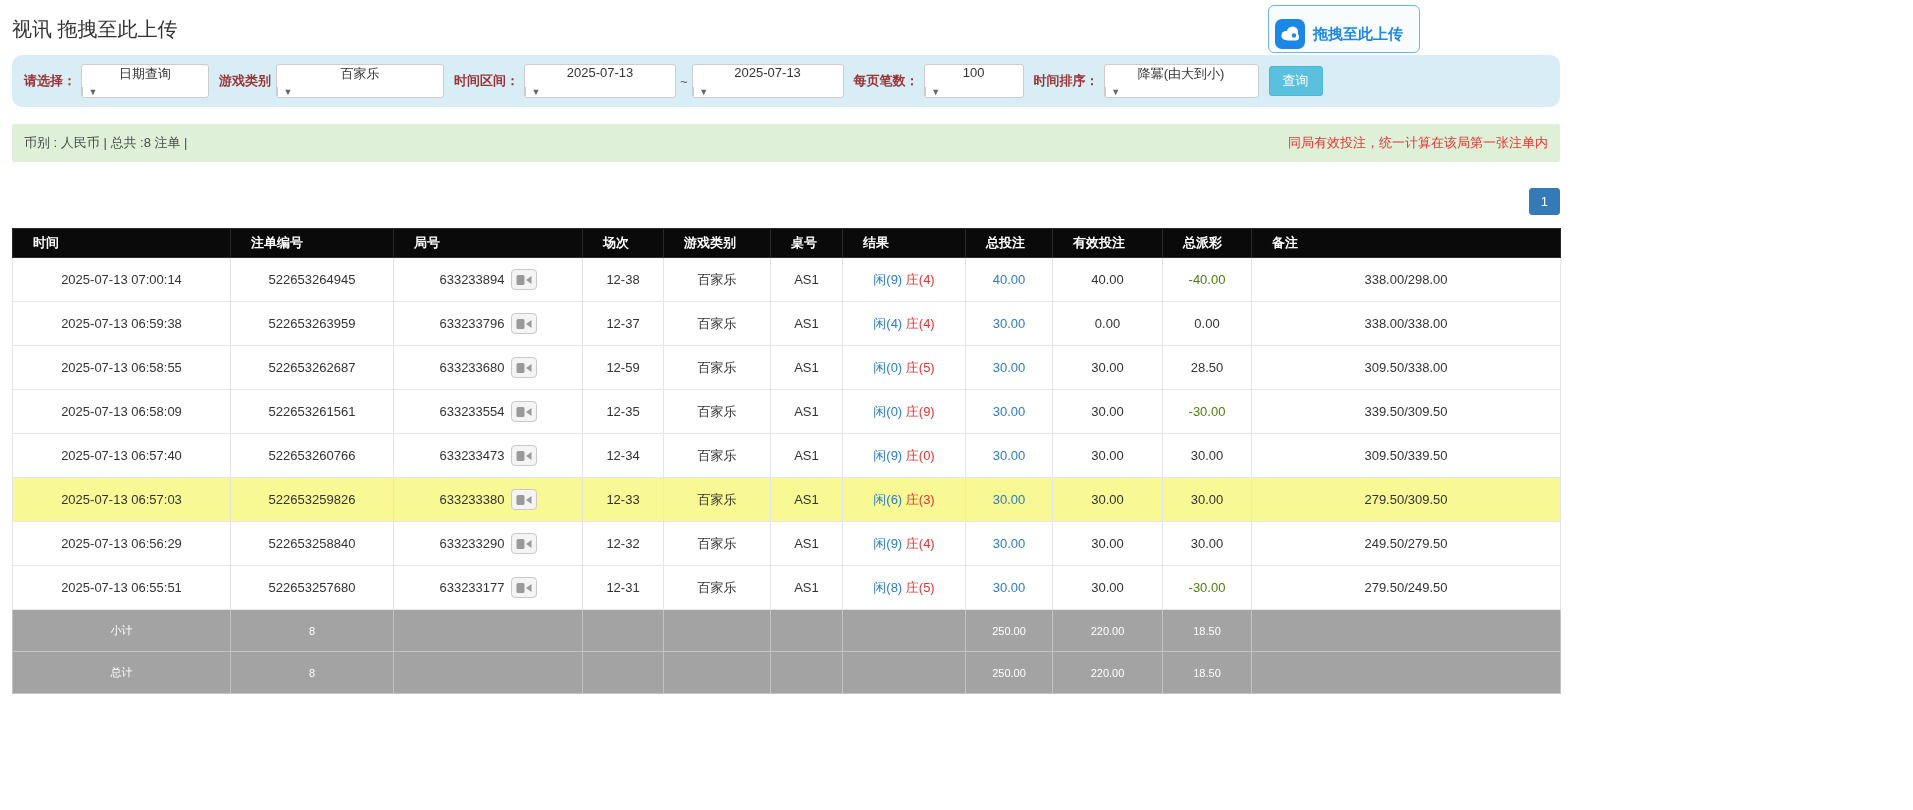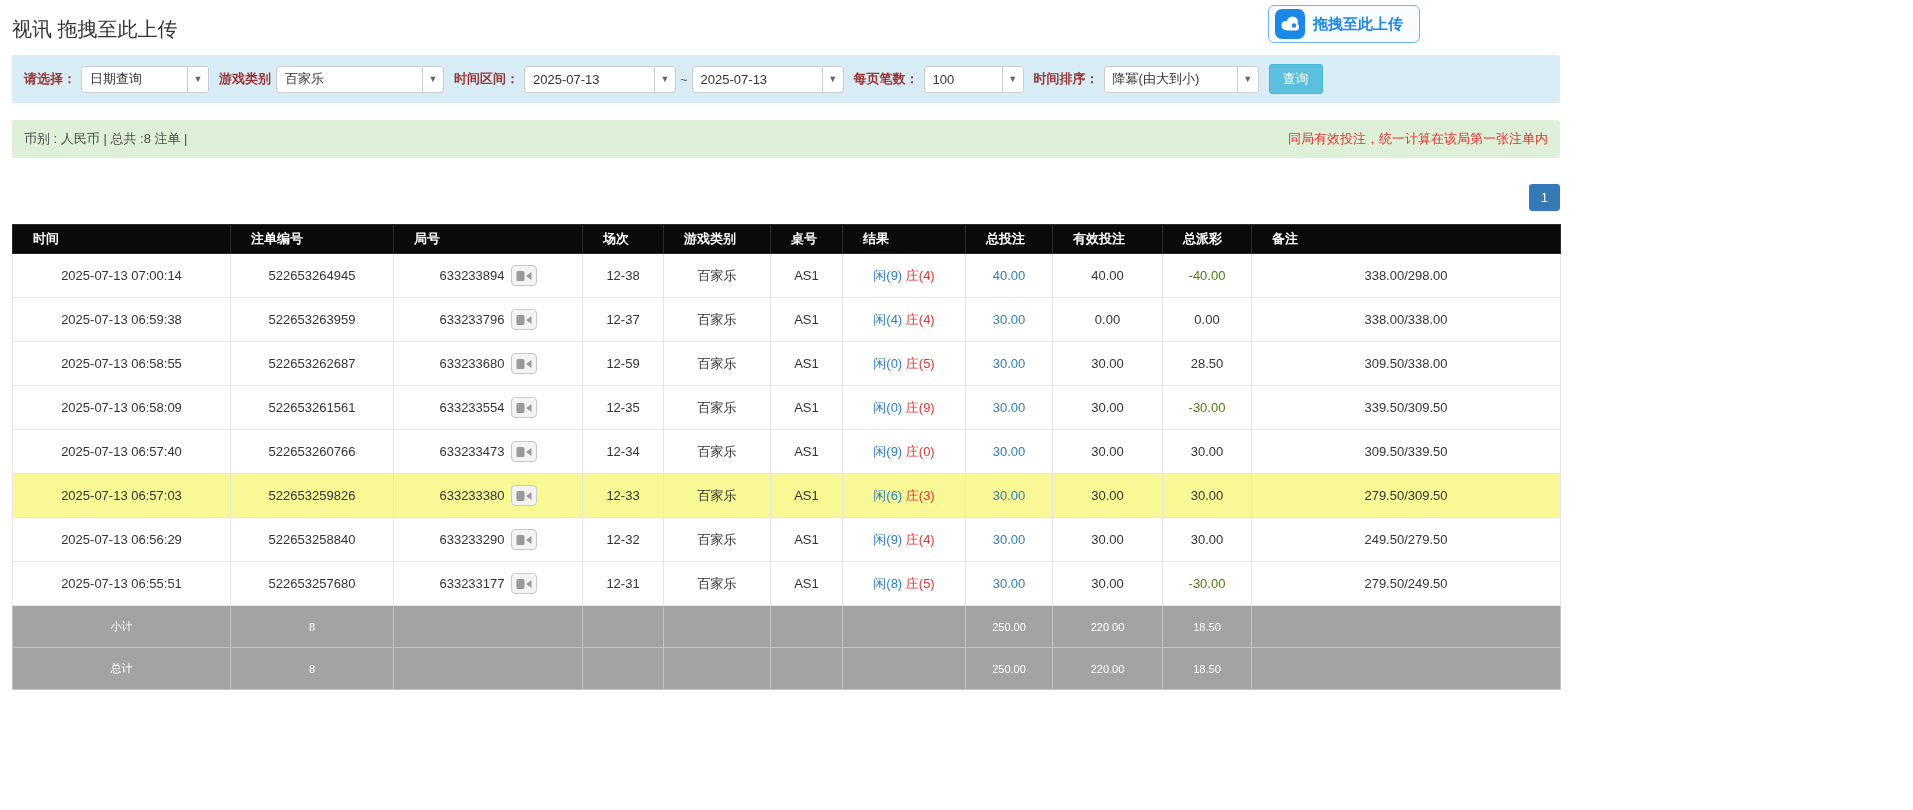--- a/index.html
+++ b/index.html
@@ -14,37 +14,37 @@
   .page { padding:0 12px; width:1572px; }
 
   
   .title { font-size:20px; font-weight:normal; color:#333; margin:16px 0 12px 0; }
 
   
   .upload-btn {
     position:absolute; top:5px; left:1268px;
     display:flex; align-items:center; gap:8px;
     background:#f8fcff; border:1px solid #6db3ef; border-radius:6px;
-    padding:3px 16px 3px 6px; cursor:pointer;
+    padding:13px 16px 3px 6px; cursor:pointer;
     color:#1b87e6; font-weight:bold; font-size:15px;
     font-family:"Liberation Sans", sans-serif;
   }
   .upload-icon { display:inline-flex; }
 
   
   .filter-bar {
-    width:1548px; background:#d9edf7; border-radius:2px;
+    width:1548px; background:#d9edf7; border-radius:10px;
     padding:9px 10px; display:flex; align-items:center;
   }
   .flabel { color:#993333; font-weight:bold; font-size:13px; margin:0 5px 0 10px; white-space:nowrap; }
   .flabel.first { margin-left:2px; }
   .combo {
     background:#fff; border:1px solid #ccc; border-radius:3px;
-    height:27px; display:inline-flex; align-items:center; justify-content:space-between;
-    cursor:pointer; overflow:hidden;
+    height:34px; display:inline-flex; align-items:center; justify-content:space-between;
+    cursor:pointer; overflow:hidden;flex-direction:column;
   }
   .combo-text { padding:0 8px; font-size:13px; color:#333; white-space:nowrap; }
   .combo-arrow {
     width:21px; align-self:stretch; border-left:1px solid #ccc;
     display:flex; align-items:center; justify-content:center;
     color:#666; font-size:9px; background:#fff;
   }
   .w128{width:128px}.w168{width:168px}.w152{width:152px}.w100{width:100px}.w155{width:155px}
   .tilde { font-size:13px; color:#555; margin:0 4px; }
   .query-btn {

